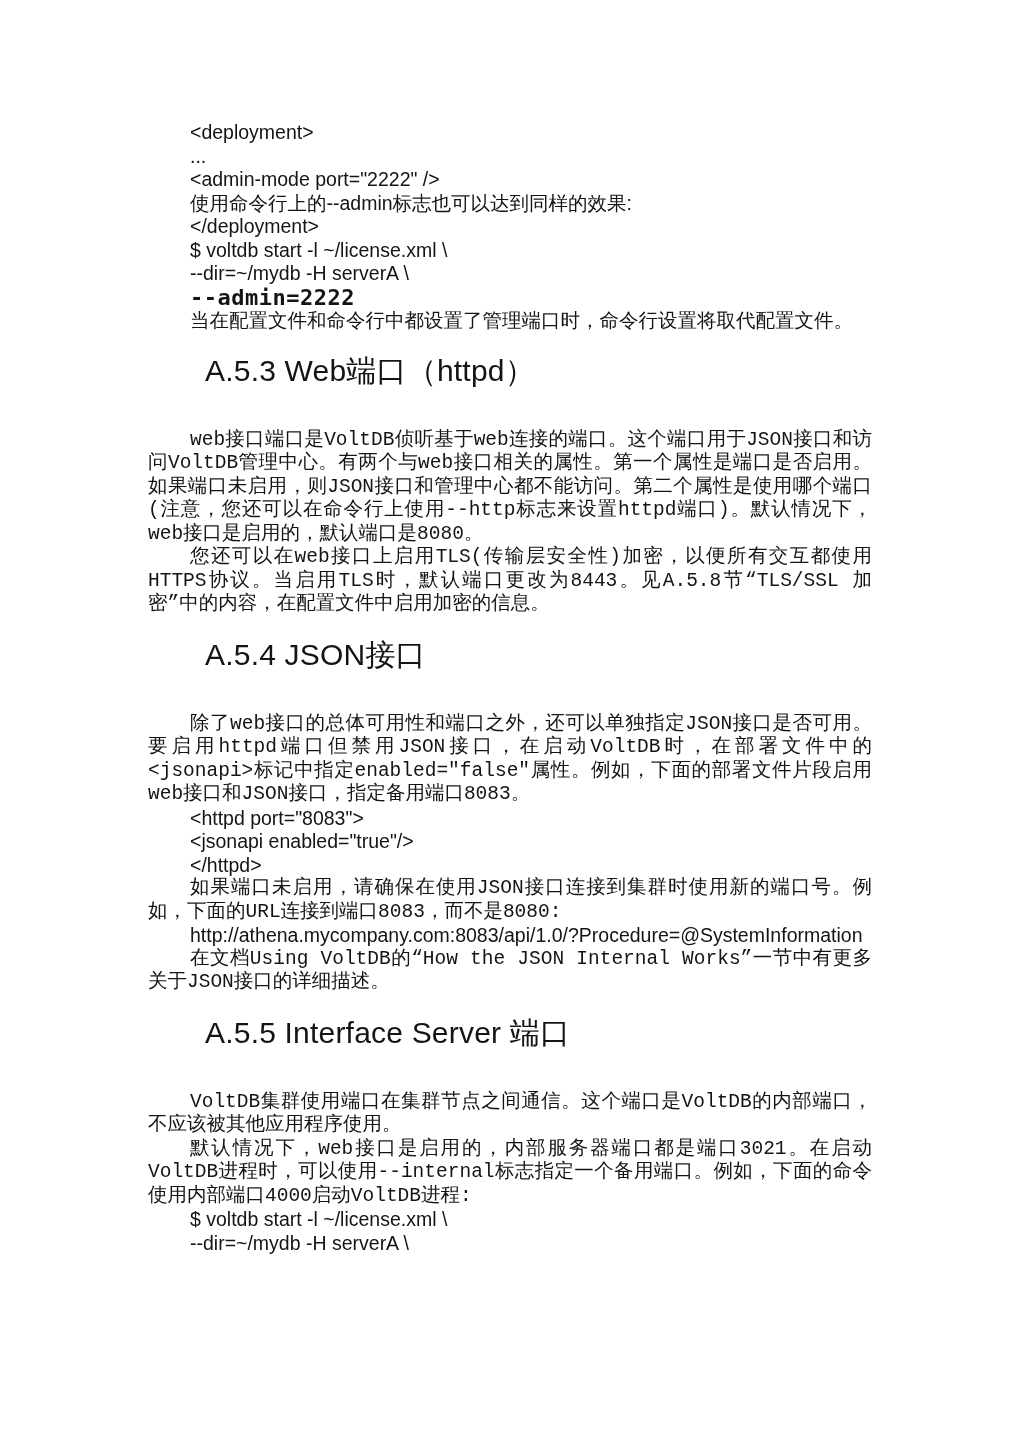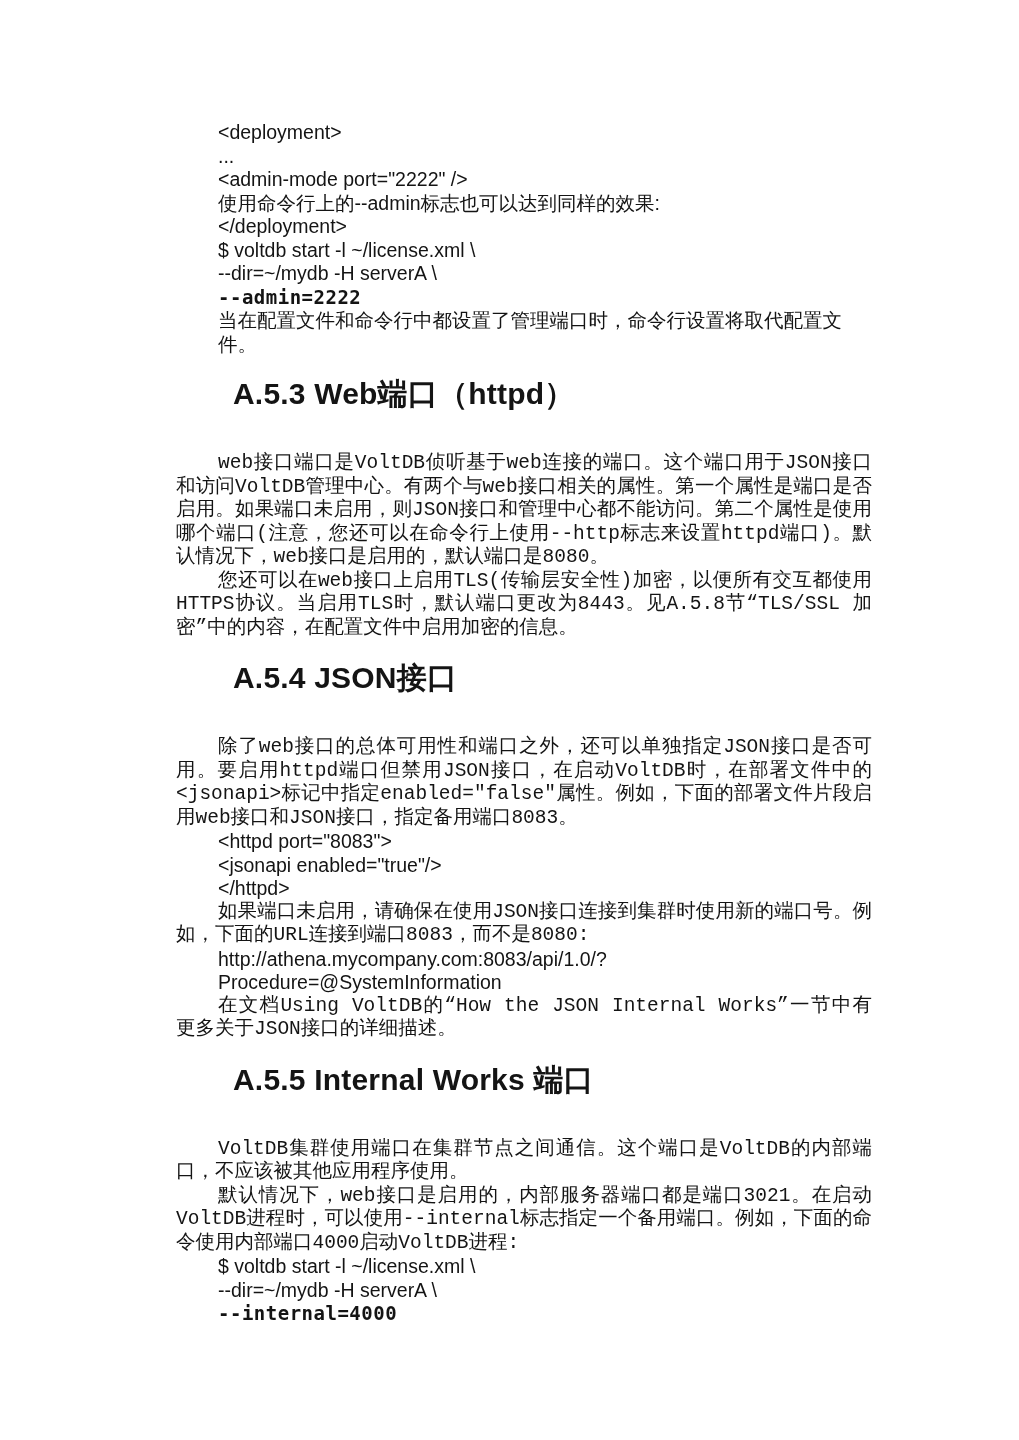--- a/index.html
+++ b/index.html
@@ -10,36 +10,35 @@
       height: 1440px;
       background: #ffffff;
       overflow: hidden;
       font-family: "Liberation Sans", sans-serif;
       color: #141414;
     }
     .content {
       padding: 121px 147px 0 148px;
       font-size: 19.5px;
       line-height: 23.5px;
-      margin-left: 28px;
     }
     .line {
       padding-left: 42px;
       white-space: pre-wrap;
     }
     .mono {
       font-family: "DejaVu Sans Mono", "Liberation Mono", monospace;
       font-weight: 700;
-      font-size: 19px;
+      font-size: 22px;
       letter-spacing: 0.5px;
     }
     .heading {
       font-size: 30px;
       line-height: 36px;
-      font-weight: 700;
+      font-weight: 400;
       margin: 20px 0 40px 57px;
       letter-spacing: 0.2px;
     }
     .para {
       text-indent: 42px;
       text-align: justify;
       margin: 0;
       font-family: Liberation Mono, monospace;
     }
   </style>
@@ -65,21 +64,20 @@
 
     <h2 class="heading">A.5.4 JSON接口</h2>
     <p class="para">除了web接口的总体可用性和端口之外，还可以单独指定JSON接口是否可用。要启用httpd端口但禁用JSON接口，在启动VoltDB时，在部署文件中的&lt;jsonapi&gt;标记中指定enabled="false"属性。例如，下面的部署文件片段启用web接口和JSON接口，指定备用端口8083。</p>
     <div class="line">&lt;httpd port="8083"&gt;</div>
     <div class="line">&lt;jsonapi enabled="true"/&gt;</div>
     <div class="line">&lt;/httpd&gt;</div>
     <p class="para">如果端口未启用，请确保在使用JSON接口连接到集群时使用新的端口号。例如，下面的URL连接到端口8083，而不是8080:</p>
     <div class="line">http://athena.mycompany.com:8083/api/1.0/?Procedure=@SystemInformation</div>
     <p class="para">在文档Using VoltDB的“How the JSON Internal Works”一节中有更多关于JSON接口的详细描述。</p>
 
-    <h2 class="heading">A.5.5 Internal Works 端口</h2>
+    <h2 class="heading">A.5.5 Interface Server 端口</h2>
     <p class="para">VoltDB集群使用端口在集群节点之间通信。这个端口是VoltDB的内部端口，不应该被其他应用程序使用。</p>
     <p class="para">默认情况下，web接口是启用的，内部服务器端口都是端口3021。在启动VoltDB进程时，可以使用--internal标志指定一个备用端口。例如，下面的命令使用内部端口4000启动VoltDB进程:</p>
     <div class="line">$ voltdb start -l ~/license.xml \</div>
     <div class="line">--dir=~/mydb -H serverA \</div>
-    <div class="line mono">--internal=4000</div>
 
   </div>
 </div>
 
 </body></html>

